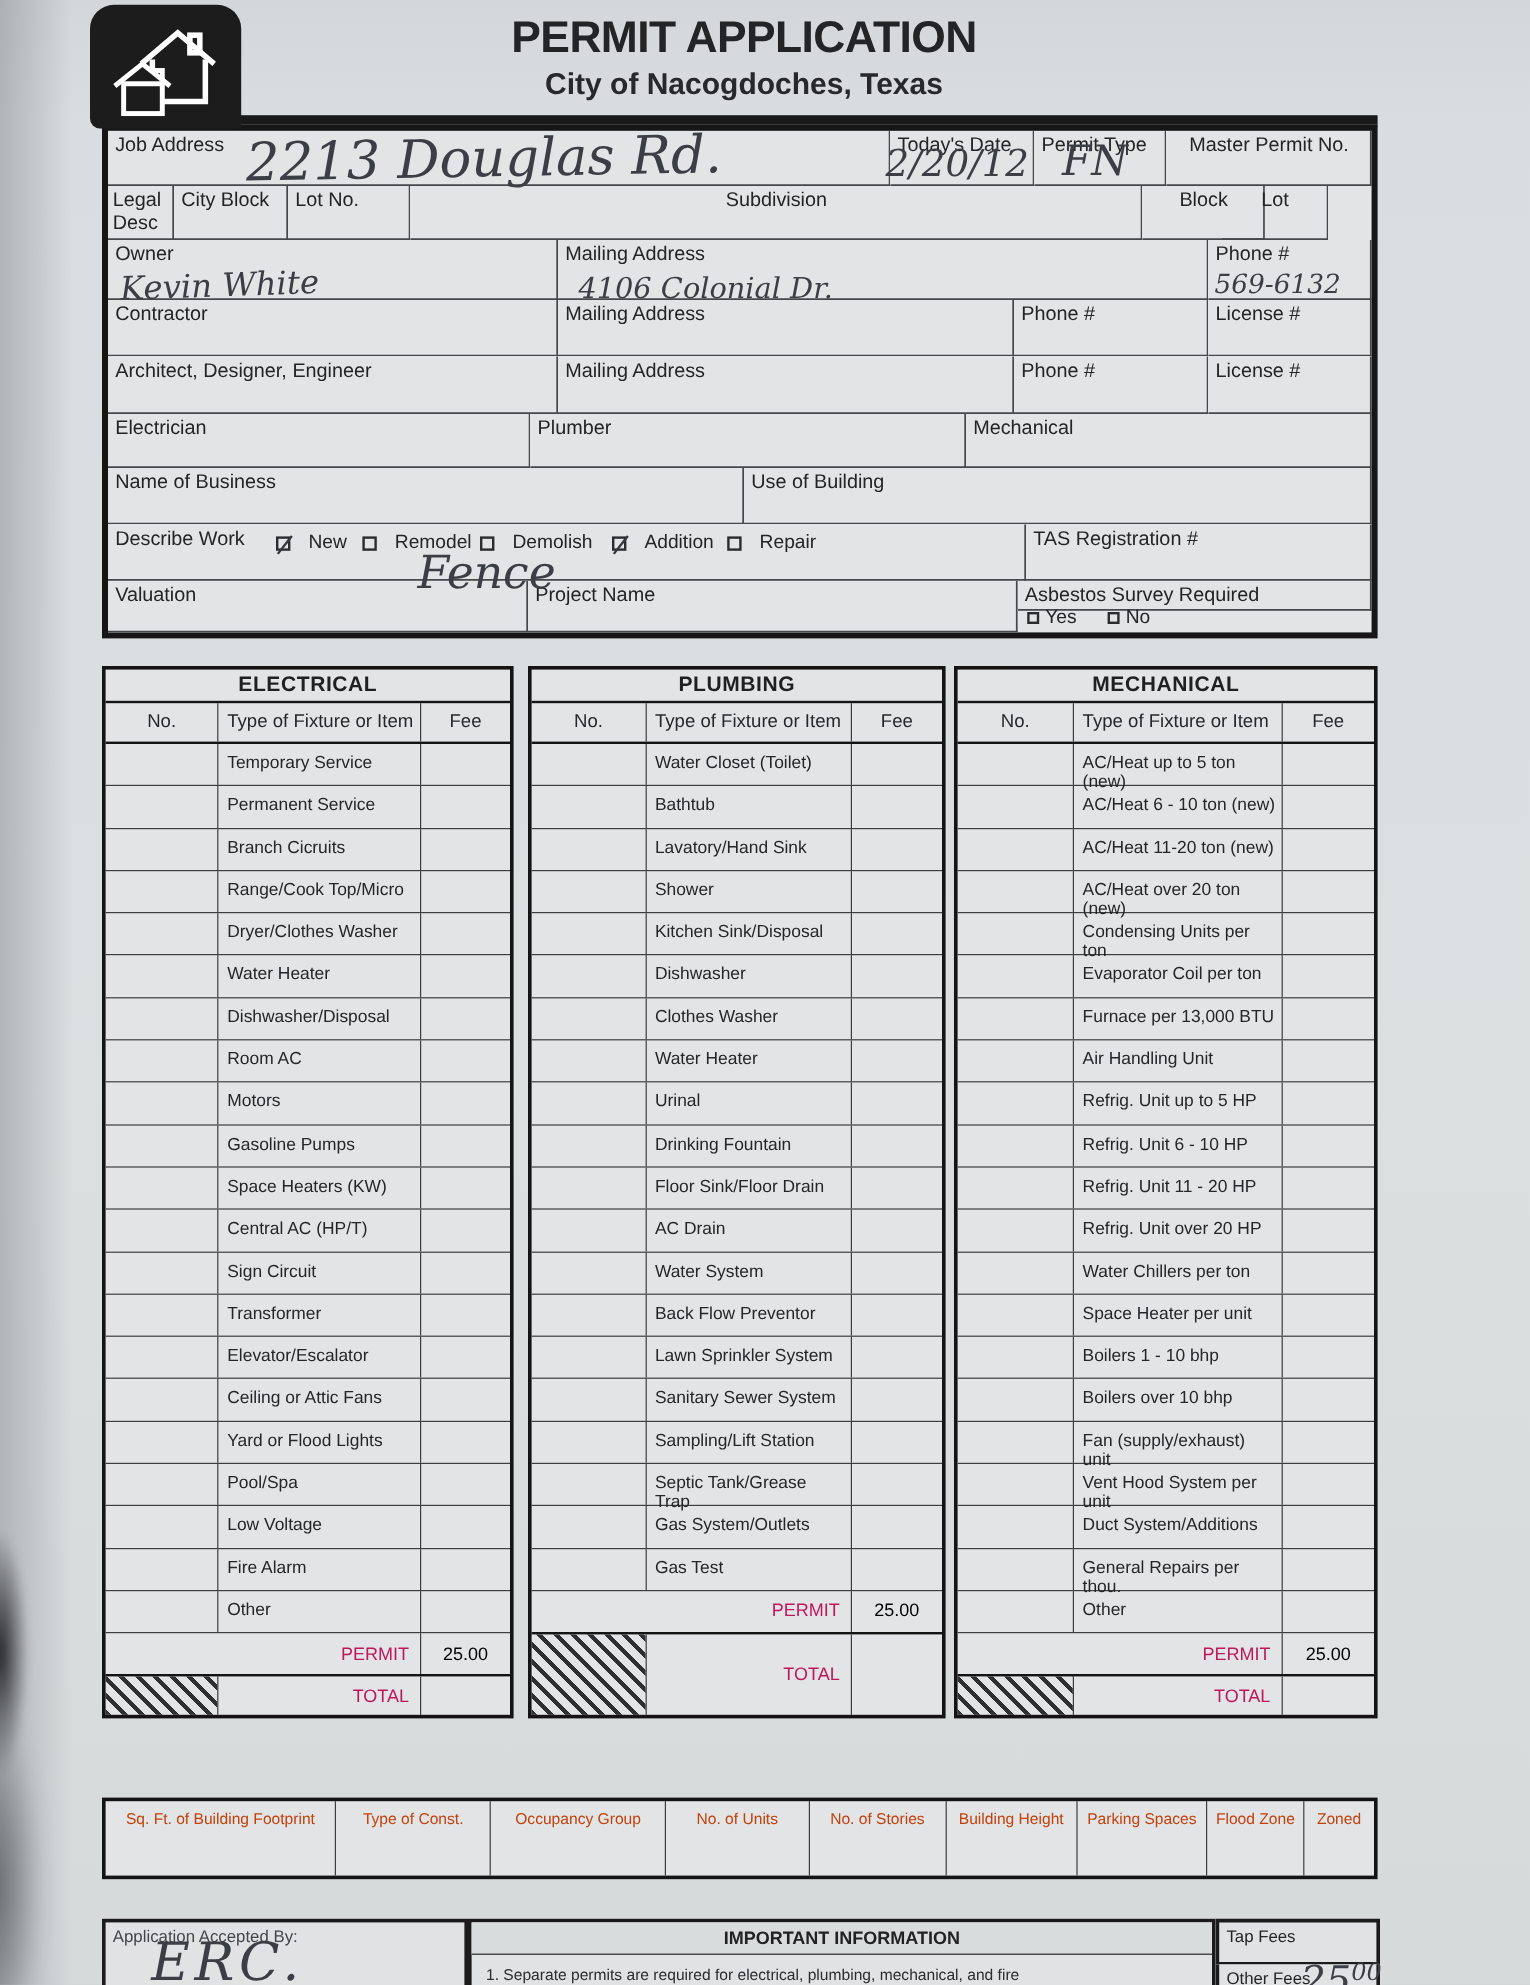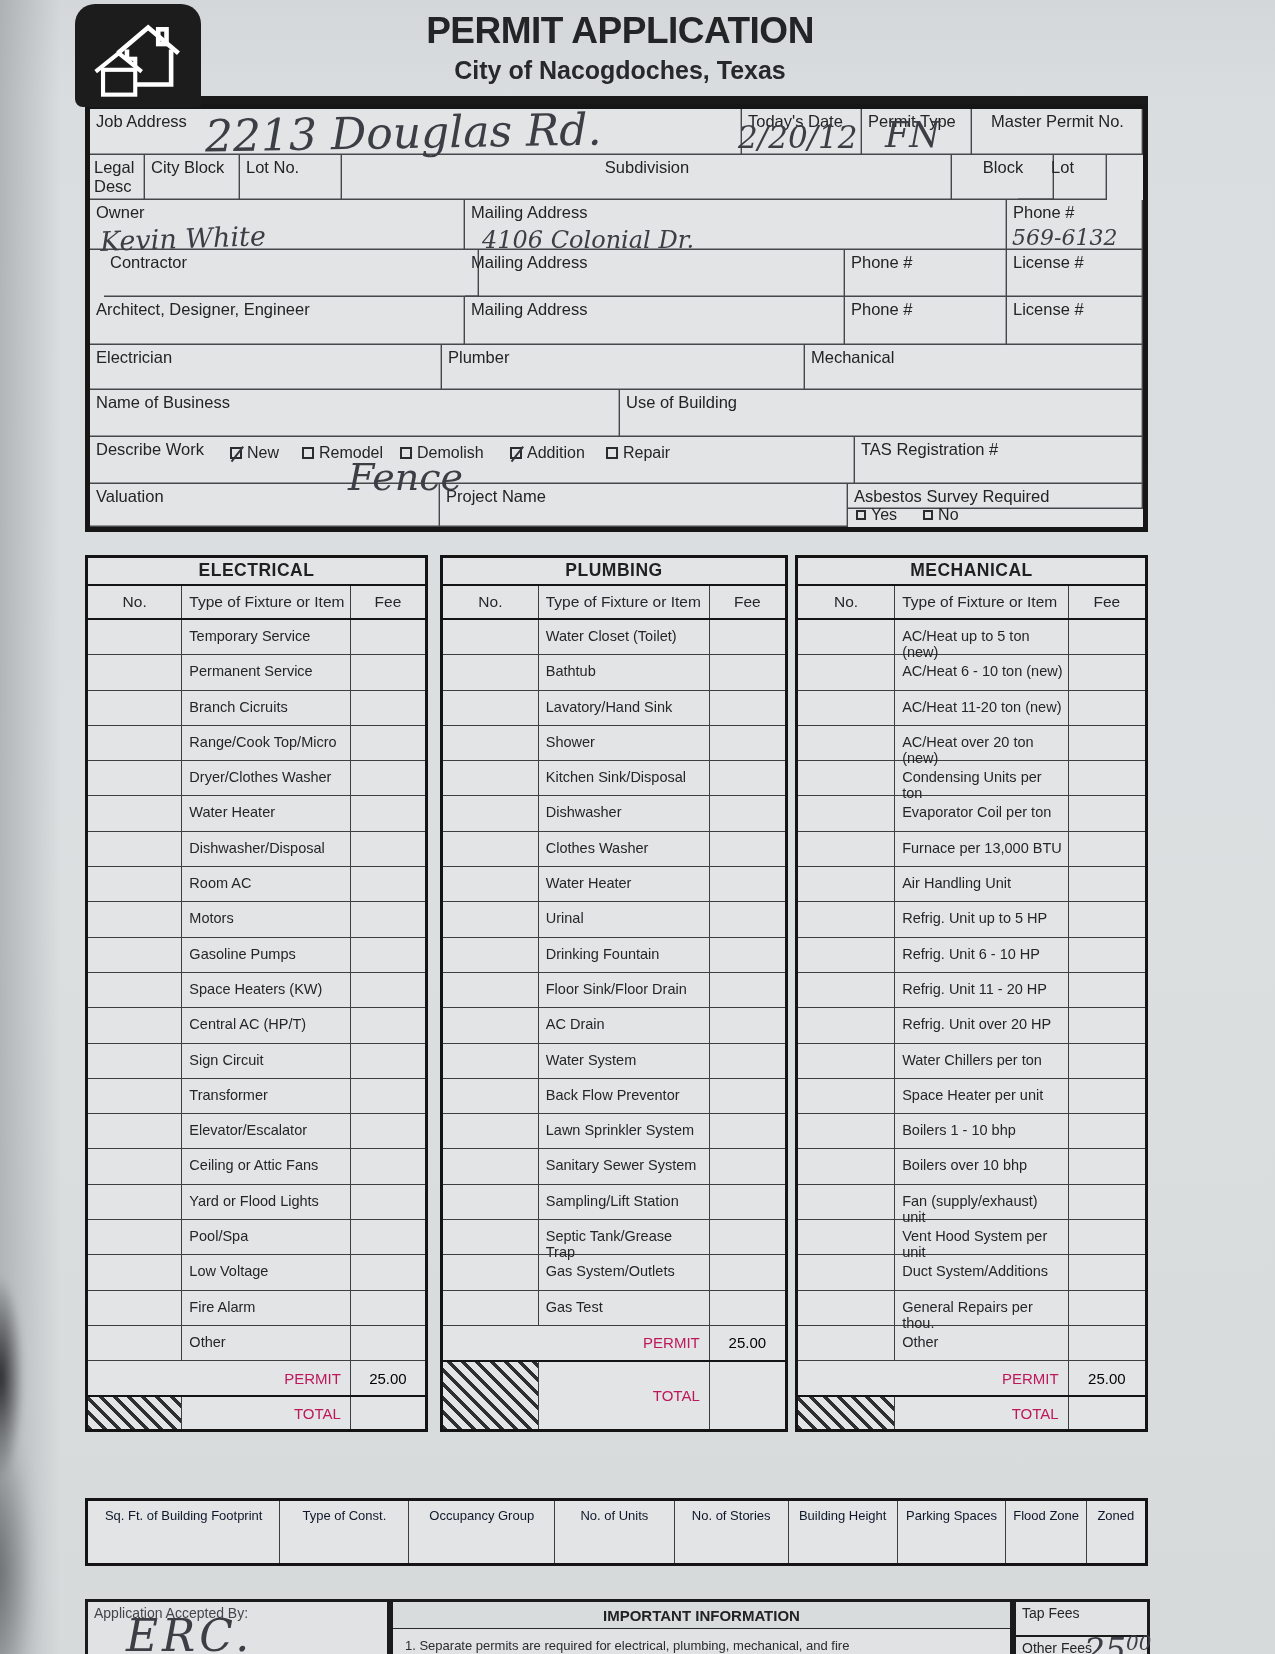--- a/index.html
+++ b/index.html
@@ -24,21 +24,21 @@
   #form { position:absolute; left:85px; top:104px; width:1063px; height:428px;
     border:5px solid #161616; background:#e2e4e5; }
   .cell { position:absolute;
     box-shadow: inset -1.4px 0 0 #45474a, inset 0 -1.4px 0 #45474a; }
   .lbl { display:block; padding:3px 6px; font-size:16.5px; color:#222426; line-height:19px; }
   .lbl.center { text-align:center; }
   .hw { position:absolute; font-family:"DejaVu Serif", serif; font-style:italic;
     color:#3b3e44; white-space:nowrap; z-index:5; }
 
   
-  .dw-opt { position:absolute; top:7px; display:flex; align-items:center; gap:5px; }
+  .dw-opt { position:absolute; top:7px; display:flex; align-items:center; gap:15px; }
   .cb { position:relative; display:inline-block; width:12px; height:12px;
     border:2px solid #2a2c2e; background:transparent; }
   .slash { position:absolute; left:-4px; top:4px; width:19px; height:2.4px;
     background:#34373c; transform:rotate(-52deg); }
   .dw-lbl { font-size:16px; color:#232527; }
 
   
   .ftable { position:absolute; top:555px; border:3px solid #141414; background:#e2e4e5;
     display:flex; flex-direction:column; }
   #t0 { left:85px;  width:343px; height:877px; }
@@ -65,21 +65,21 @@
   .t-permit .p-fee { width:22%; display:flex; align-items:center; justify-content:center; }
   .t-total { display:flex; flex:1; font-size:15px; }
   .t-total .hatch { width:28%; border-right:1.3px solid #3c3e40;
     background:repeating-linear-gradient(45deg,#2e2f31 0 3.5px,rgba(0,0,0,0) 3.5px 10px); }
   .t-total .p-span { width:50%; }
   .t-total .c-fee { width:22%; }
 
   
   #footer { position:absolute; left:85px; top:1498px; width:1063px; height:68px;
     border:3px solid #141414; background:#e2e4e5; display:flex; }
-  .f-cell { border-right:1.3px solid #3c3e40; font-size:13px; color:#0f172a;
+  .f-cell { border-right:1.3px solid #3c3e40; font-size:13px; color:#c2410c;
     text-align:center; padding:7px 2px 0; }
   .f-cell:last-child { border-right:none; }
 
   
   .bbox { position:absolute; border:3px solid #1b1b1b; background:#e0e2e3; }
   #acc  { left:85px;  top:1599px; width:305px; height:72px; }
   #info { left:390px; top:1599px; width:623px; height:72px; }
   #tap  { left:1013px; top:1599px; width:137px; height:38px; border-bottom-width:2px; }
   #other{ left:1013px; top:1637px; width:137px; height:44px; border-top-width:0; }
   .b-lbl { font-size:14px; padding:3px 6px; color:#232527; }
@@ -156,21 +156,21 @@
     <div class="cell" style="left:0;top:91px;width:375px;height:50px">
         <span class="lbl">Owner</span>
       </div>
     <div class="cell" style="left:375px;top:91px;width:542px;height:50px">
         <span class="lbl">Mailing Address</span>
       </div>
     <div class="cell" style="left:917px;top:91px;width:136px;height:50px">
         <span class="lbl">Phone #</span>
       </div>
 
-    <div class="cell" style="left:14px;top:141px;width:375px;height:47px">
+    <div class="cell" style="left:0;top:141px;width:375px;height:47px">
         <span class="lbl">Contractor</span>
       </div>
     <div class="cell" style="left:375px;top:141px;width:380px;height:47px">
         <span class="lbl">Mailing Address</span>
       </div>
     <div class="cell" style="left:755px;top:141px;width:162px;height:47px">
         <span class="lbl">Phone #</span>
       </div>
     <div class="cell" style="left:917px;top:141px;width:136px;height:47px">
         <span class="lbl">License #</span>

